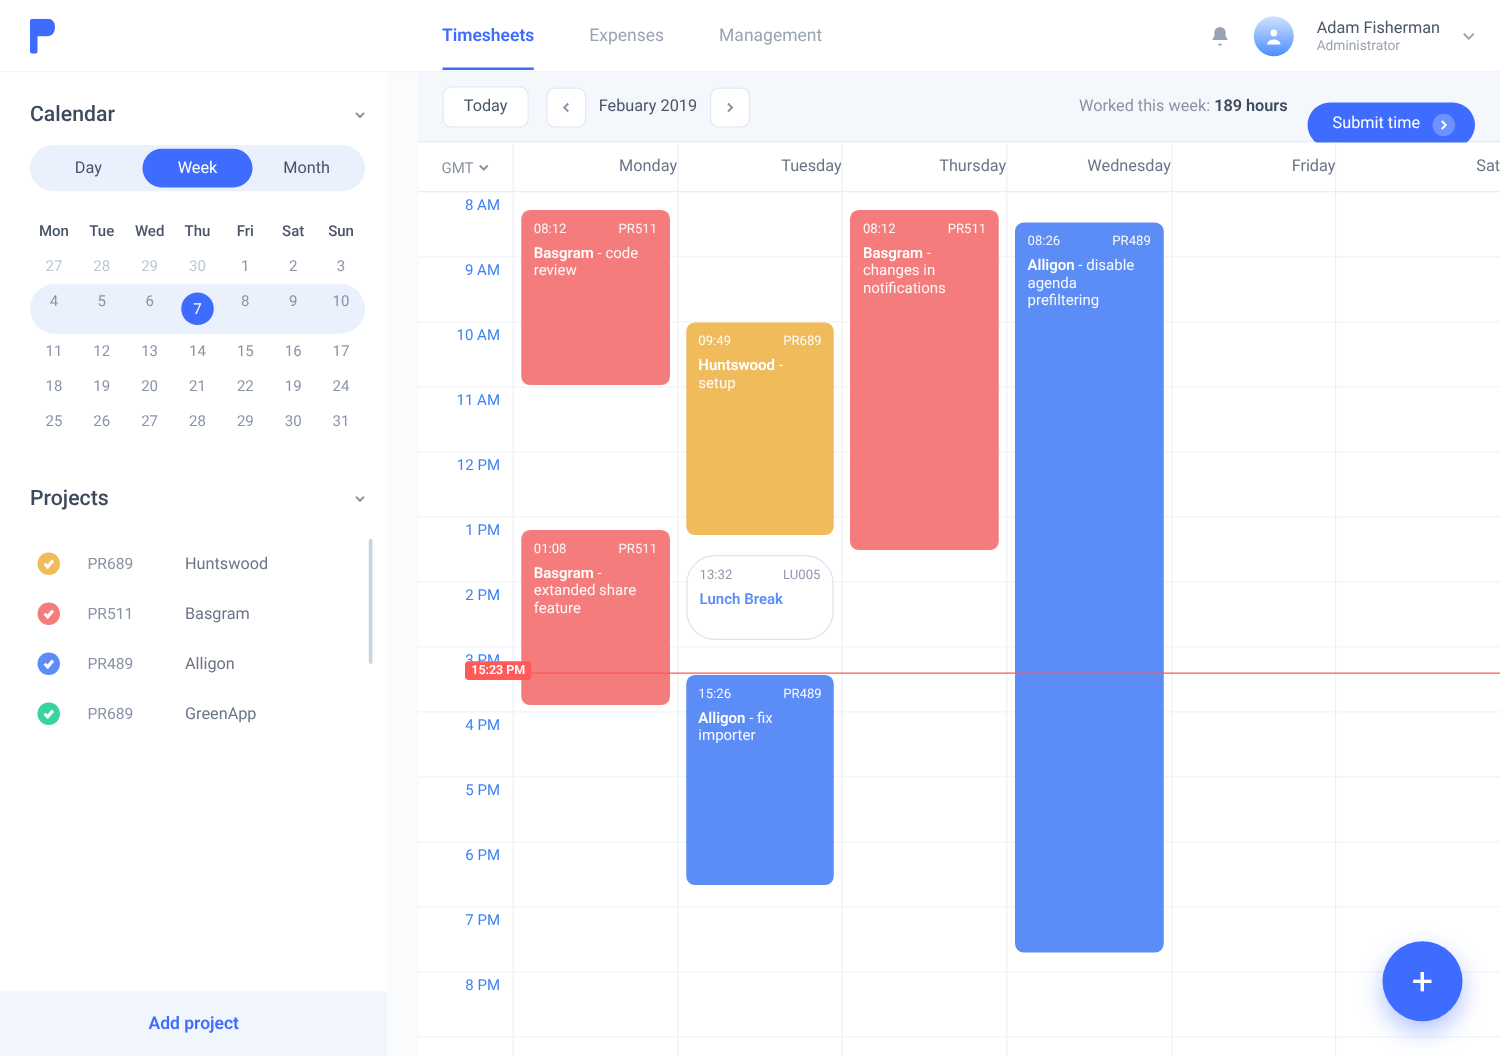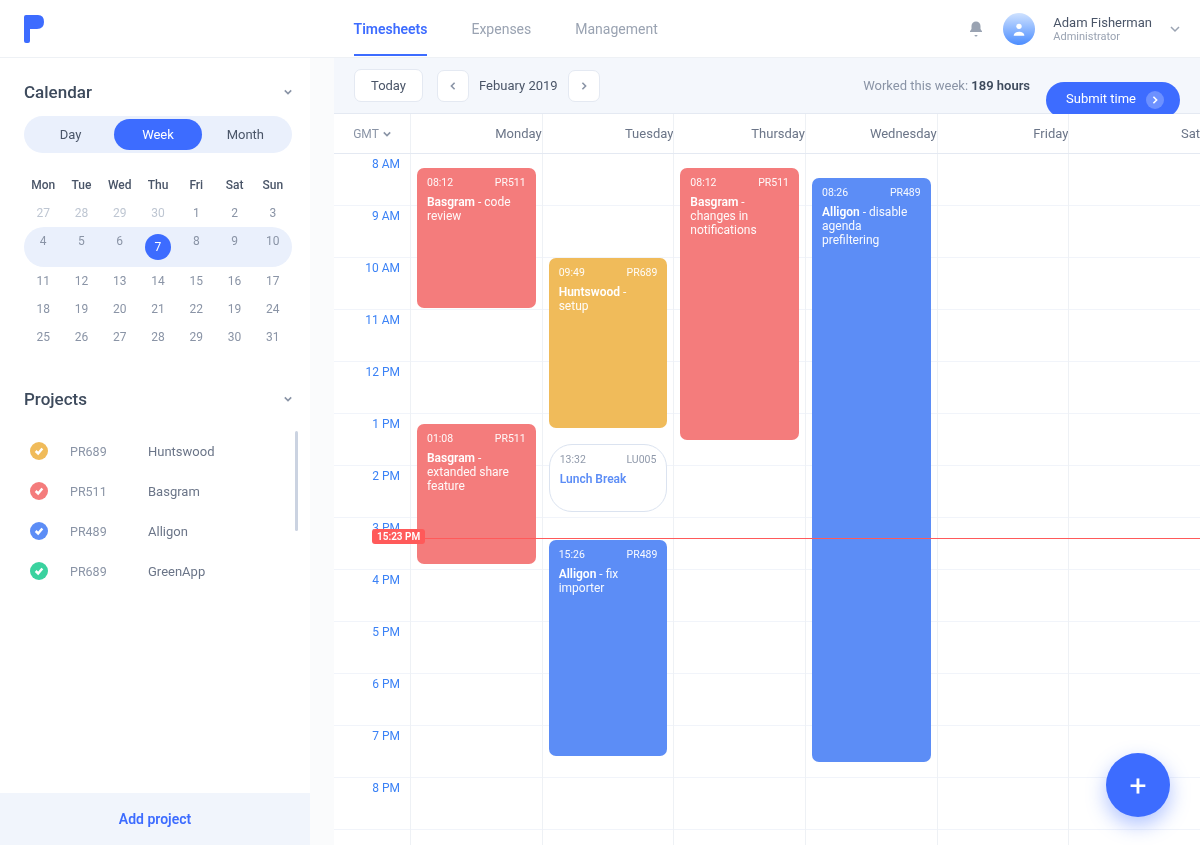--- a/index.html
+++ b/index.html
@@ -368,21 +368,21 @@
                 </div>
                 <div><span class="title">Huntswood</span><span class="desc"> - setup</span></div>
               </div>
               <div class="evt outline" style="top: 290px; height: 68px; border-radius: 23px;">
                 <div class="meta">
                   <span>13:32</span>
                   <span>LU005</span>
                 </div>
                 <div><span class="title">Lunch Break</span><span class="desc"></span></div>
               </div>
-              <div class="evt blue" style="top: 386px; height: 216px;">
+              <div class="evt blue" style="top: 386px; height: 168px;">
                 <div class="meta">
                   <span>15:26</span>
                   <span>PR489</span>
                 </div>
                 <div><span class="title">Alligon</span><span class="desc"> - fix importer</span></div>
               </div>
             </div>
             <div class="day-col">
               <div class="slot"></div>
               <div class="slot"></div>

